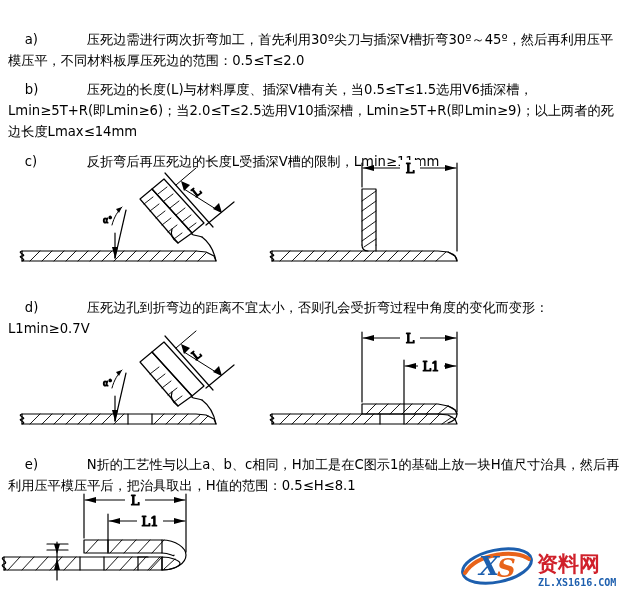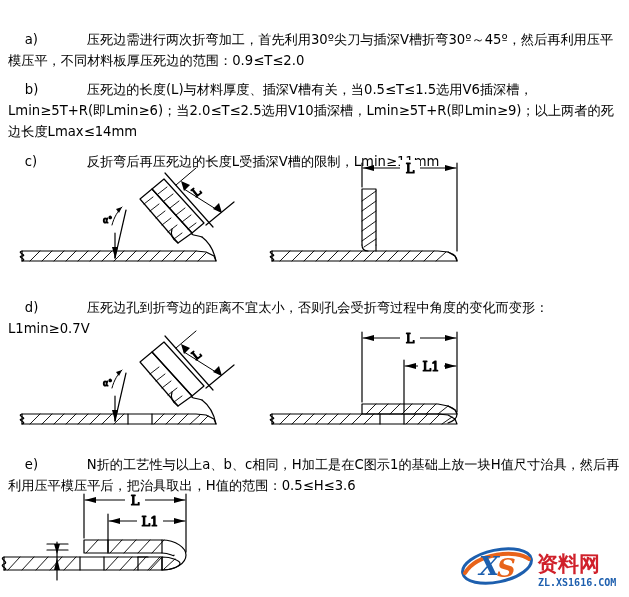--- a/index.html
+++ b/index.html
@@ -36,21 +36,21 @@
     right:4px;bottom:2px;
     width:166px;height:54px;
   }
 </style>
 </head>
 <body>
 
 <div class="page">
 
   <div class="para" style="top:8px;">
-    <span class="tag">a)</span><span>压死边需进行两次折弯加工，首先利用30º尖刀与插深V槽折弯30º～45º，然后再利用压平模压平，不同材料板厚压死边的范围：0.9≤T≤2.0</span>
+    <span class="tag">a)</span><span>压死边需进行两次折弯加工，首先利用30º尖刀与插深V槽折弯30º～45º，然后再利用压平模压平，不同材料板厚压死边的范围：0.5≤T≤2.0</span>
   </div>
 
   <div class="para" style="top:58px;">
     <span class="tag">b)</span><span>压死边的长度(L)与材料厚度、插深V槽有关，当0.5≤T≤1.5选用V6插深槽，Lmin≥5T+R(即Lmin≥6)；当2.0≤T≤2.5选用V10插深槽，Lmin≥5T+R(即Lmin≥9)；以上两者的死边长度Lmax≤14mm</span>
   </div>
 
   <div class="para" style="top:130px;">
     <span class="tag">c)</span><span>反折弯后再压死边的长度L受插深V槽的限制，Lmin≥11mm</span>
   </div>
 
@@ -268,21 +268,21 @@
         <line x1="405" y1="48" x2="456" y2="48" stroke-width="1"></line>
         <polygon points="405,48 416,45 416,51" fill="#000" stroke="none"></polygon>
         <polygon points="456,48 445,45 445,51" fill="#000" stroke="none"></polygon>
         <rect x="418" y="39" width="26" height="17" fill="#fff" stroke="none"></rect>
         <text x="431" y="53" font-family="DejaVu Serif, serif" font-size="13" fill="#000" text-anchor="middle">L1</text>
       </g>
     </svg>
   </div>
 
   <div class="para" style="top:433px;">
-    <span class="tag">e)</span><span>N折的工艺性与以上a、b、c相同，H加工是在C图示1的基础上放一块H值尺寸治具，然后再利用压平模压平后，把治具取出，H值的范围：0.5≤H≤3.6</span>
+    <span class="tag">e)</span><span>N折的工艺性与以上a、b、c相同，H加工是在C图示1的基础上放一块H值尺寸治具，然后再利用压平模压平后，把治具取出，H值的范围：0.5≤H≤8.1</span>
   </div>
 
   <div class="diagram" style="left:0px;top:492px;width:629px;height:105px;">
     <svg class="dwg" width="629" height="105" viewBox="0 0 629 105">
       <g fill="none" stroke="#000" stroke-width="1.2" stroke-linecap="round" stroke-linejoin="round">
 
         <path d="M4,65 L138,65 L138,78 L4,78 Z"></path>
         <path d="M4,65 C-2,67 10,70 4,72 C-2,74 10,77 4,78"></path>
         <path d="M138,65 L148,65"></path>
         <line x1="80" y1="65" x2="80" y2="78"></line>

